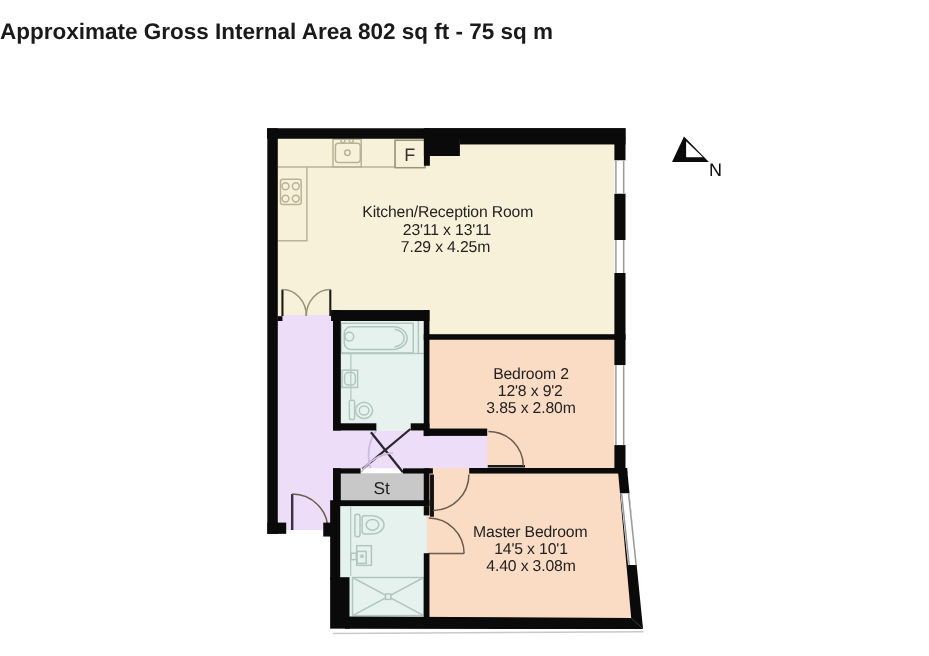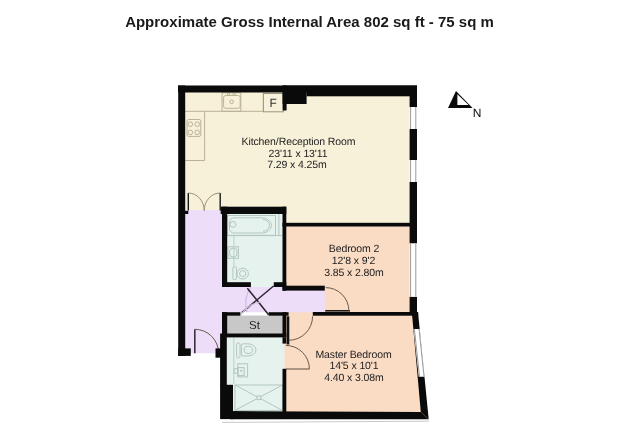--- a/index.html
+++ b/index.html
@@ -1,18 +1,18 @@
 <!DOCTYPE html>
 <html><head>
 <meta charset="utf-8">
 <style>
   html,body{margin:0;padding:0;background:#ffffff;}
   .page{position:relative;width:619px;height:437px;background:#fff;overflow:hidden;
         font-family:"Liberation Sans", sans-serif;-webkit-font-smoothing:antialiased;filter:brightness(1);}
-  .title{position:absolute;left:0;top:13px;width:619px;text-align:center;
+  .title{position:absolute;left:0;top:13px;width:619px;
          font-size:15px;font-weight:bold;color:#1a1a1a;}
 </style>
 </head>
 <body>
 <div class="page">
 
 <div class="title">Approximate Gross Internal Area 802 sq ft - 75 sq m</div>
 
 <svg width="619" height="437" viewBox="0 0 619 437" style="position:absolute;left:0;top:0;" font-family="Liberation Sans, sans-serif" text-rendering="geometricPrecision">
 

